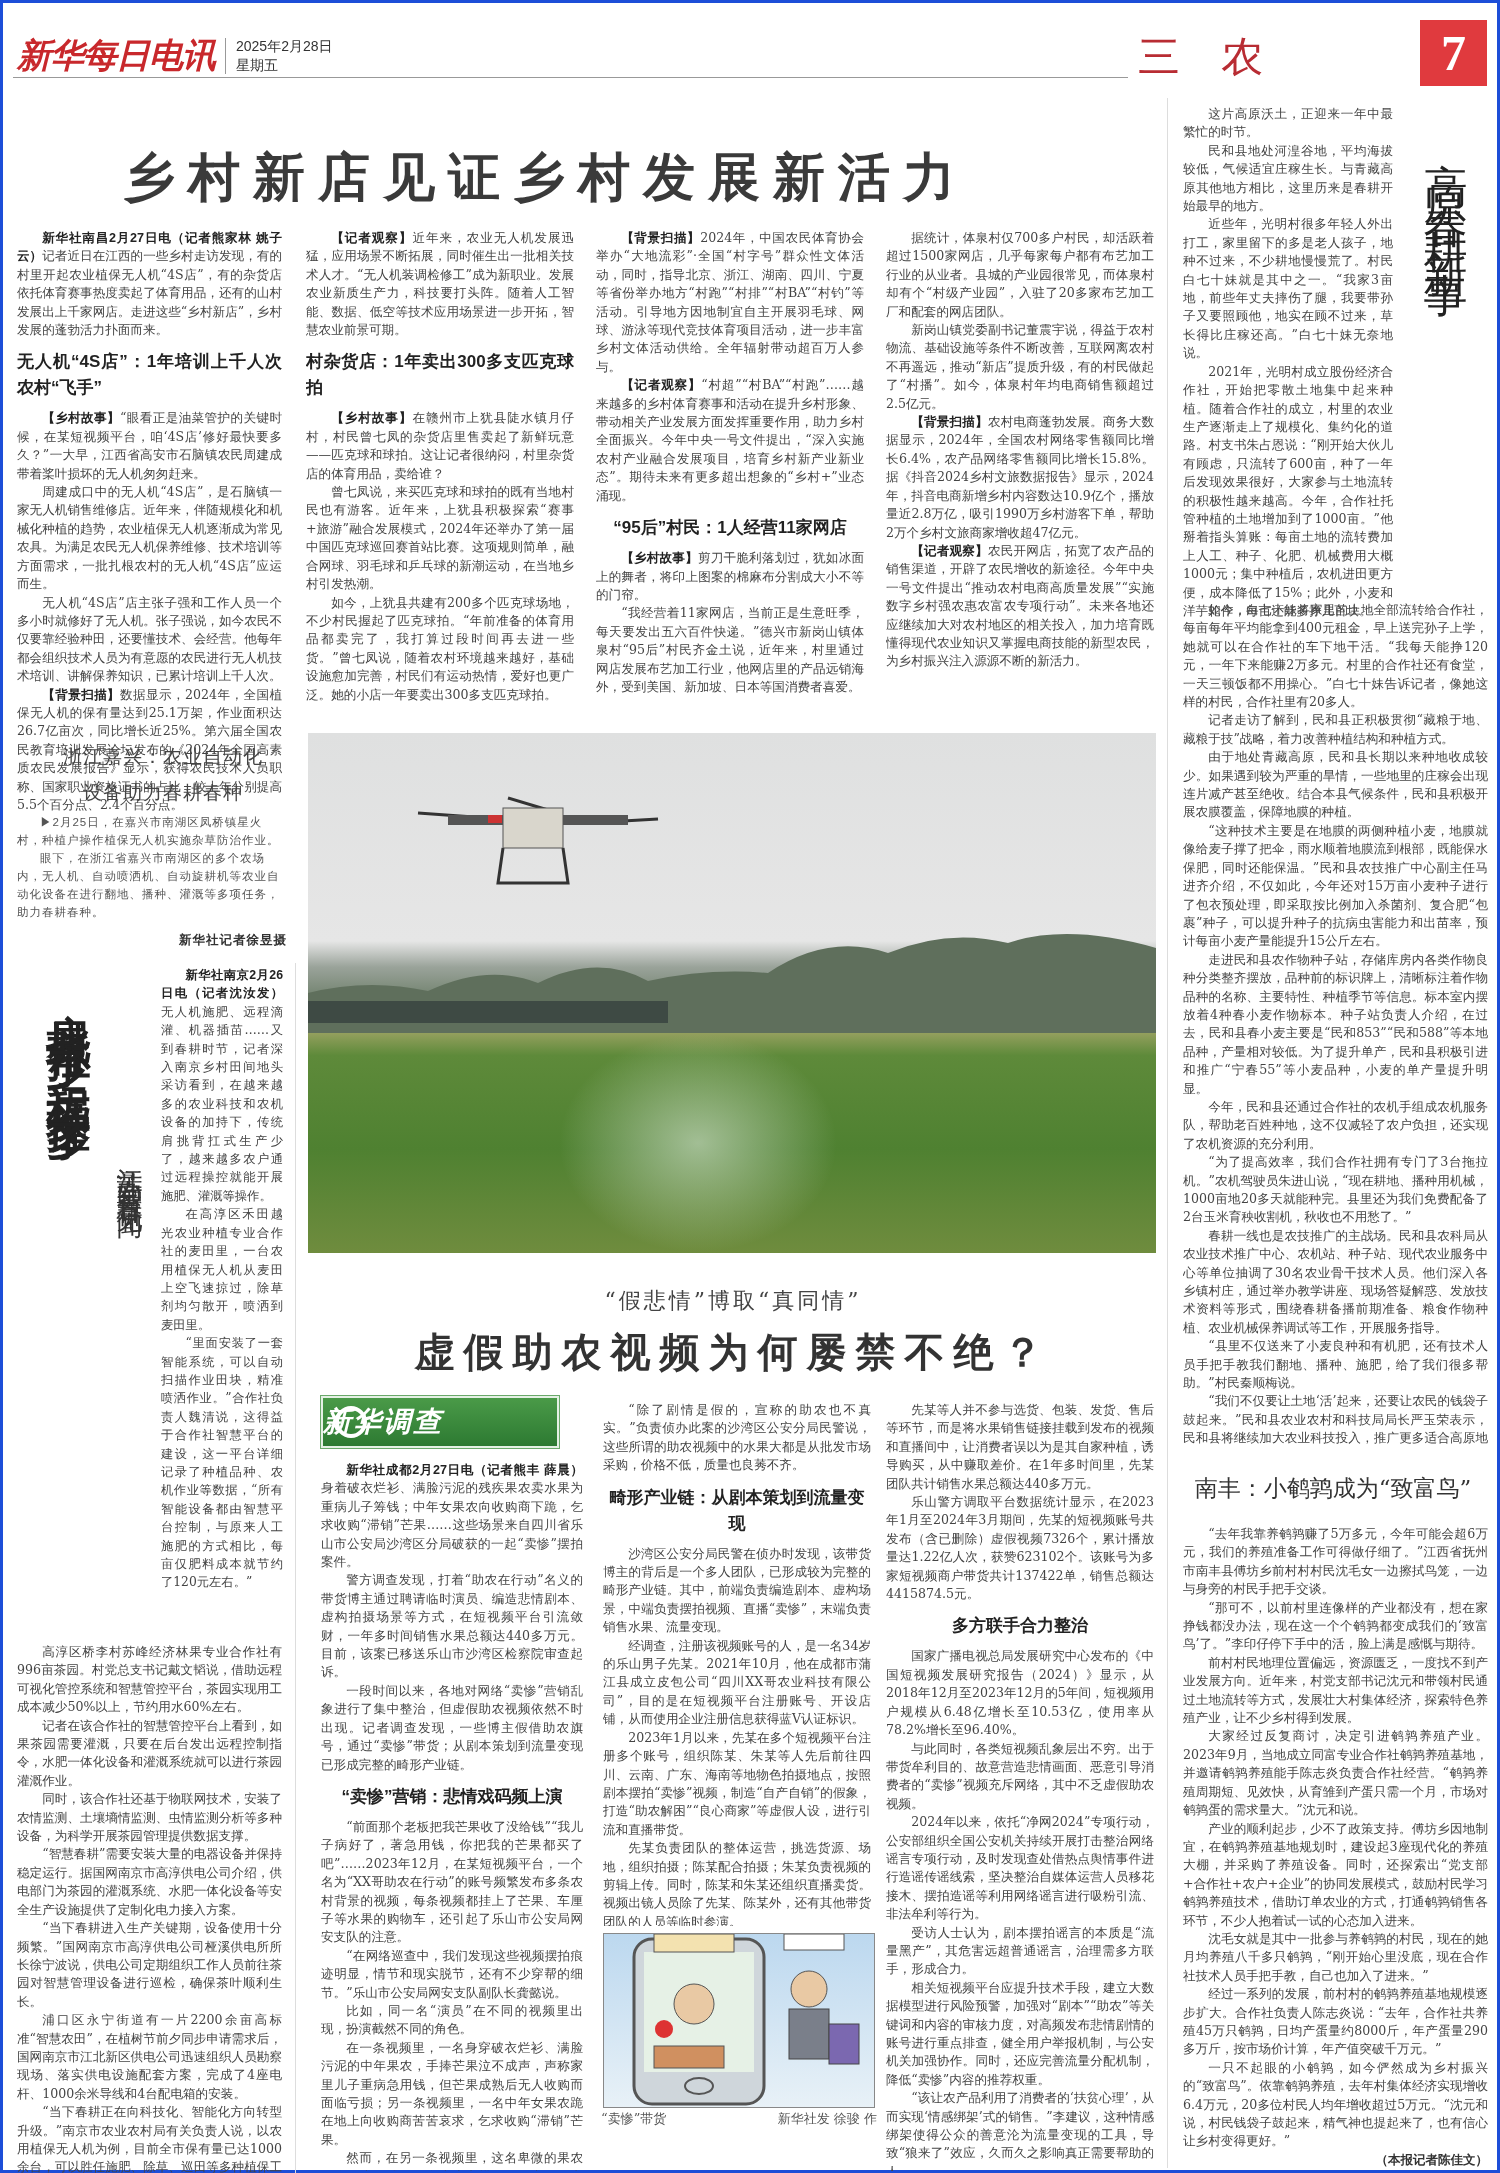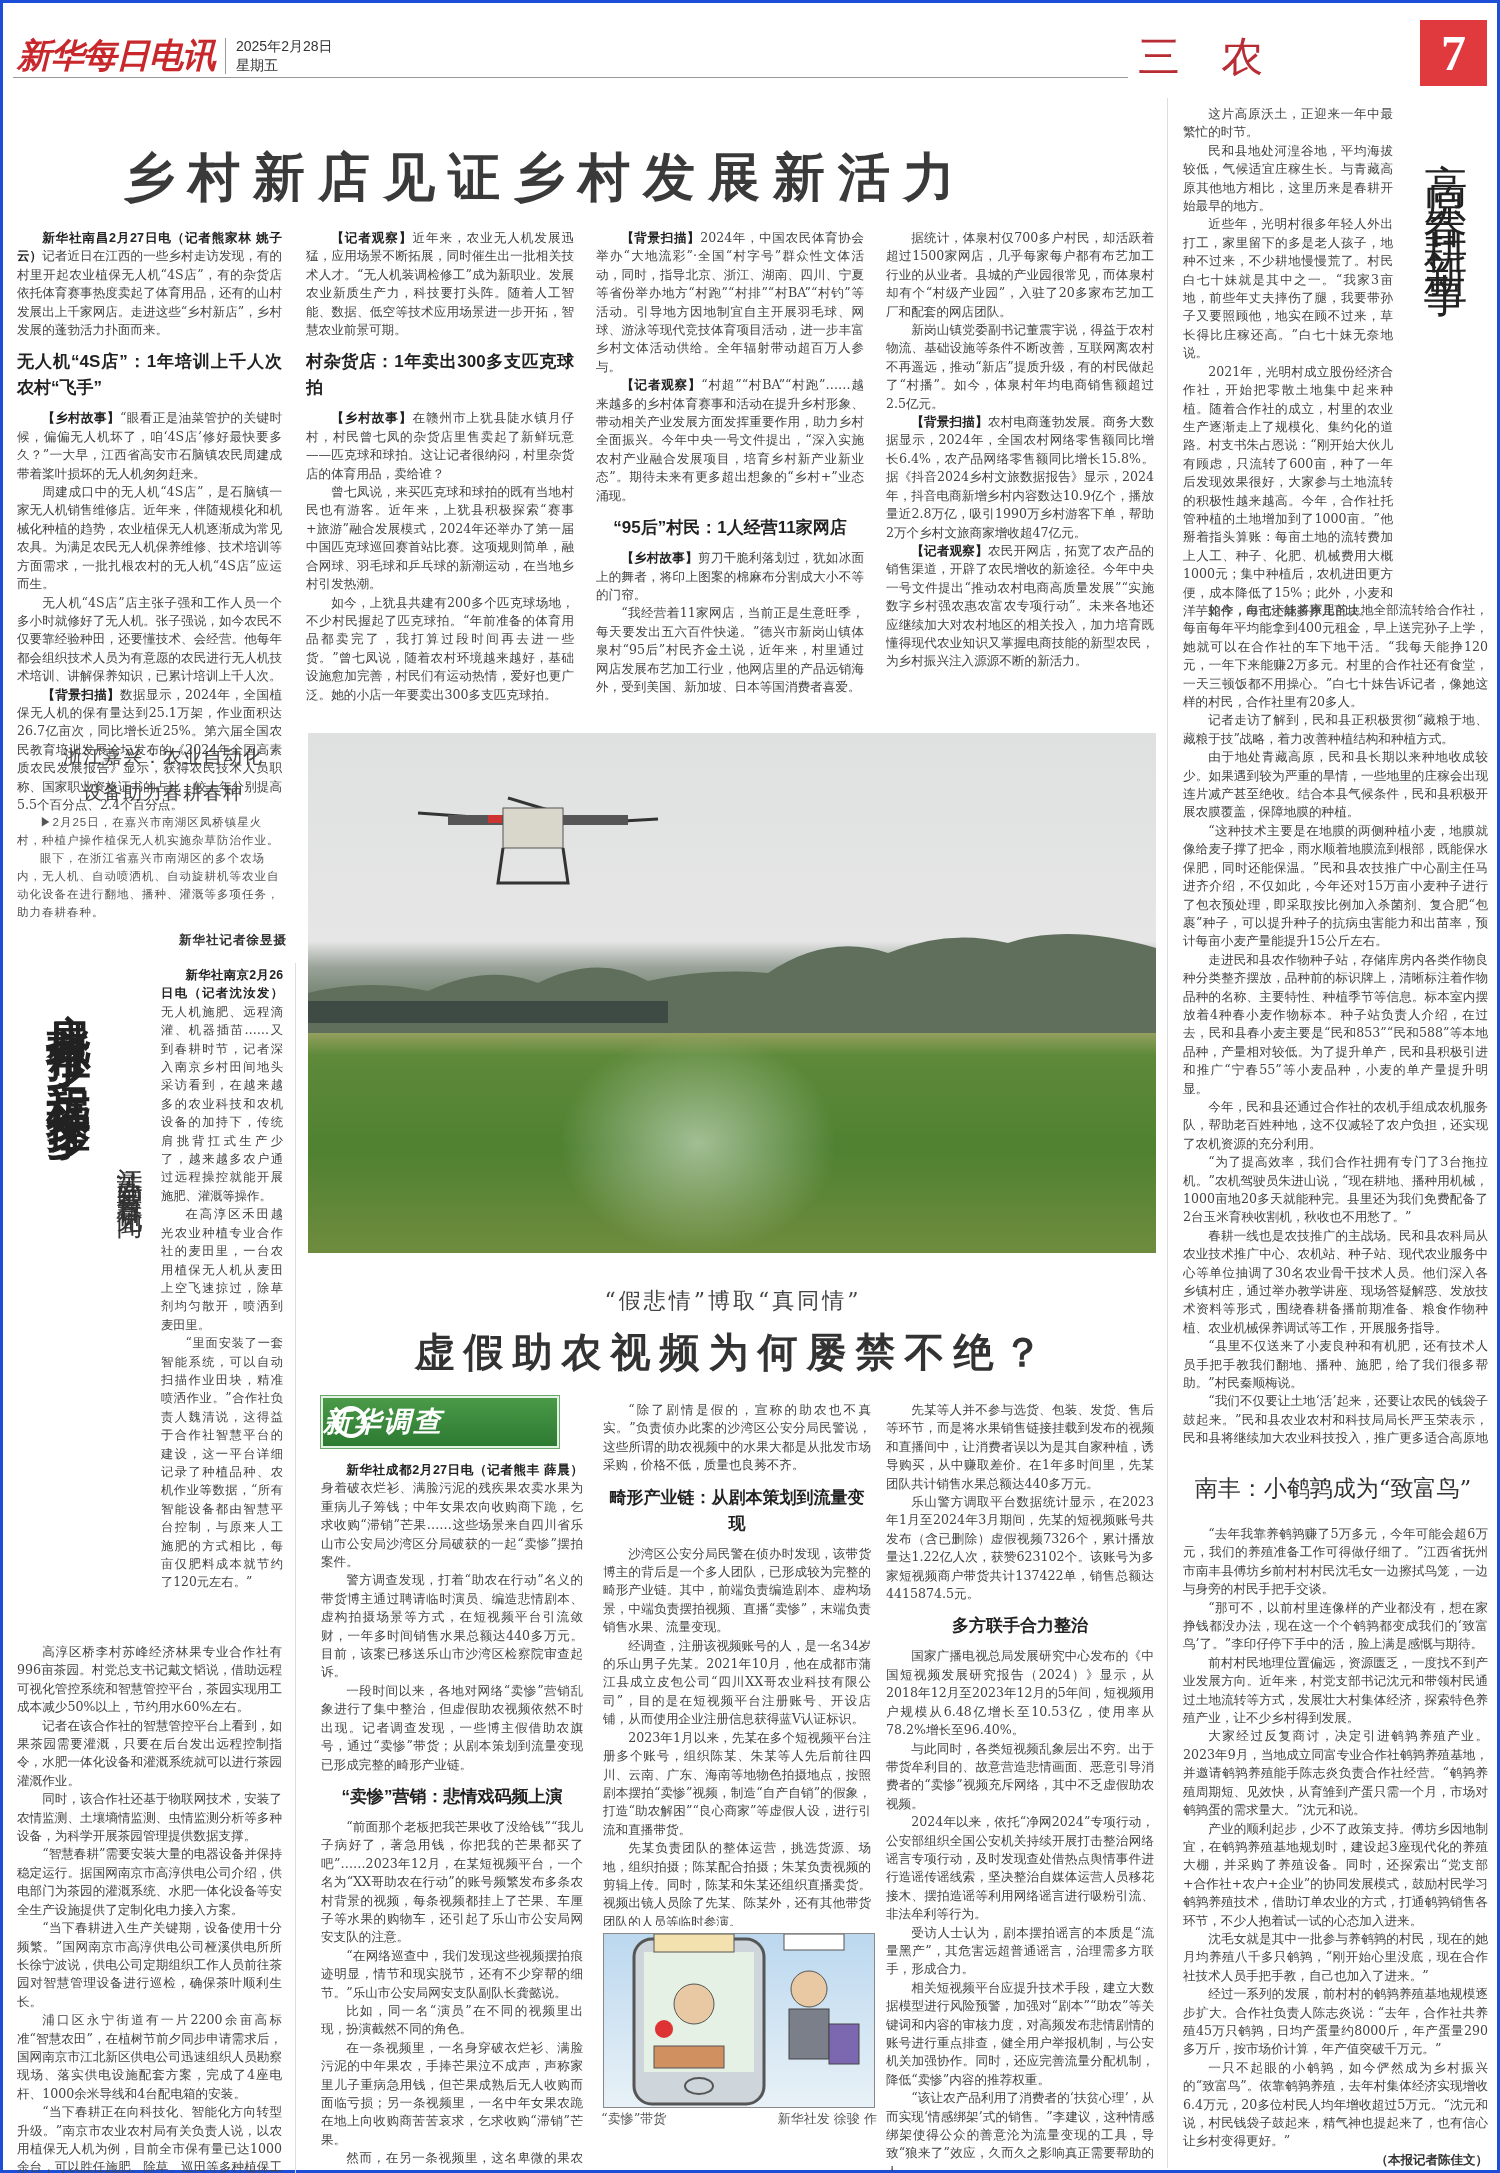--- a/index.html
+++ b/index.html
@@ -50,21 +50,21 @@
  </div>
  <div class="rule"></div>
  <div class="section">三 农</div>
  <div class="pagenum">7</div>
 
  <div class="headline">乡村新店见证乡村发展新活力</div>
 
  <div class="col" style="left:14px;top:226px;width:265px">
   <p><span class="b">新华社南昌2月27日电（记者熊家林 姚子云）</span><span>记者近日在江西的一些乡村走访发现，有的村里开起农业植保无人机“4S店”，有的杂货店依托体育赛事热度卖起了体育用品，还有的山村发展出上千家网店。走进这些“乡村新店”，乡村发展的蓬勃活力扑面而来。</span></p>
   <div class="sub">无人机“4S店”：1年培训上千人次农村“飞手”</div>
-  <p><span class="b">【乡村故事】</span><span>“眼看正是油菜管护的关键时候，偏偏无人机坏了，咱‘4S店’修好最快要多久？”一大早，江西省高安市石脑镇农民周建成带着桨叶损坏的无人机匆匆赶来。</span></p>
+  <p><span class="b">【乡村故事】</span><span>“眼看正是油菜管护的关键时候，在某短视频平台，咱‘4S店’修好最快要多久？”一大早，江西省高安市石脑镇农民周建成带着桨叶损坏的无人机匆匆赶来。</span></p>
   <p>周建成口中的无人机“4S店”，是石脑镇一家无人机销售维修店。近年来，伴随规模化和机械化种植的趋势，农业植保无人机逐渐成为常见农具。为满足农民无人机保养维修、技术培训等方面需求，一批扎根农村的无人机“4S店”应运而生。</p>
   <p>无人机“4S店”店主张子强和工作人员一个多小时就修好了无人机。张子强说，如今农民不仅要靠经验种田，还要懂技术、会经营。他每年都会组织技术人员为有意愿的农民进行无人机技术培训、讲解保养知识，已累计培训上千人次。</p>
   <p><span class="b">【背景扫描】</span><span>数据显示，2024年，全国植保无人机的保有量达到25.1万架，作业面积达26.7亿亩次，同比增长近25%。第六届全国农民教育培训发展论坛发布的《2024年全国高素质农民发展报告》显示，获得农民技术人员职称、国家职业资格证书的占比，较上年分别提高5.5个百分点、2.4个百分点。</span></p>
  </div>
 
  <div class="col" style="left:303px;top:226px;width:268px;height:480px;overflow:hidden">
   <p><span class="b">【记者观察】</span><span>近年来，农业无人机发展迅猛，应用场景不断拓展，同时催生出一批相关技术人才。“无人机装调检修工”成为新职业。发展农业新质生产力，科技要打头阵。随着人工智能、数据、低空等技术应用场景进一步开拓，智慧农业前景可期。</span></p>
   <div class="sub">村杂货店：1年卖出300多支匹克球拍</div>
   <p><span class="b">【乡村故事】</span><span>在赣州市上犹县陡水镇月仔村，村民曾七凤的杂货店里售卖起了新鲜玩意——匹克球和球拍。这让记者很纳闷，村里杂货店的体育用品，卖给谁？</span></p>
   <p>曾七凤说，来买匹克球和球拍的既有当地村民也有游客。近年来，上犹县积极探索“赛事+旅游”融合发展模式，2024年还举办了第一届中国匹克球巡回赛首站比赛。这项规则简单，融合网球、羽毛球和乒乓球的新潮运动，在当地乡村引发热潮。</p>

